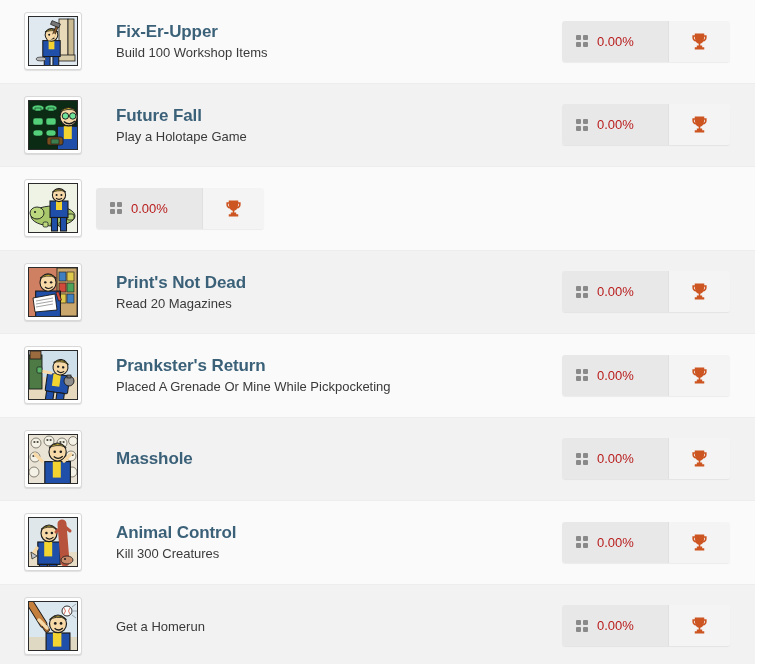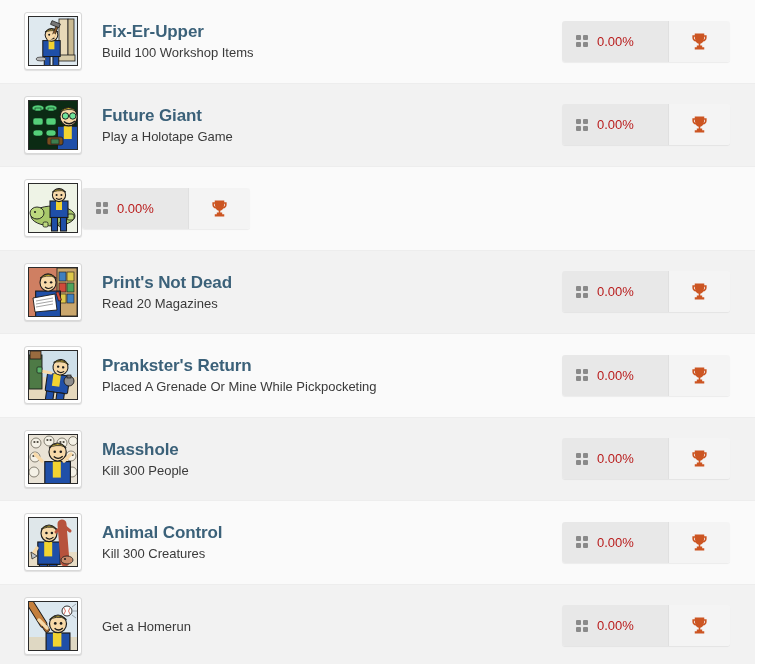--- a/index.html
+++ b/index.html
@@ -25,20 +25,21 @@
     background: #f2f2f2;
   }
   .row {
     position: relative;
     height: 83.5px;
     display: flex;
     align-items: center;
     padding: 0 0 0 24px;
     background: #fafafa;
     border-bottom: 1px solid #ededed;
+    gap: 14px;
   }
   .row.alt { background: #f2f2f2; }
 
   .thumb-wrap {
     flex: 0 0 auto;
     width: 58px;
     height: 58px;
     padding: 3px;
     background: #ffffff;
     border: 1px solid #d8d8d8;
@@ -205,21 +206,21 @@
               <path d="M5.6 3 Q11 -2 16.6 3 Q13 1 10 1.6 Q7.5 2 5.6 3 Z" fill="#f2d330" stroke="#1a1a1a" stroke-width="0.5"></path>
               <circle cx="9" cy="5.6" r="2" fill="#6fe39a" stroke="#1a1a1a" stroke-width="0.6"></circle>
               <circle cx="13.6" cy="5.6" r="2" fill="#6fe39a" stroke="#1a1a1a" stroke-width="0.6"></circle>
               <path d="M8 9 Q11.5 12 15 8.8" stroke="#1a1a1a" stroke-width="0.8" fill="none"></path>
             </g>
             <rect x="18" y="36" width="16" height="8" rx="2" fill="#7a4f1e" stroke="#1a1a1a" stroke-width="0.8"></rect>
             <rect x="22" y="38" width="8" height="5" fill="#3e7e4e" stroke="#1a1a1a" stroke-width="0.6"></rect>
           </svg>
         </div>
         <div class="texts">
-          <div class="title">Future Giant</div>
+          <div class="title">Future Fall</div>
           <div class="desc">Play a Holotape Game</div>
         </div>
         <div class="actions">
           <div class="progress-box">
             <span class="dots-icon">
               <i></i>
               <i></i>
               <i></i>
               <i></i>
             </span>
@@ -409,21 +410,20 @@
               <circle cx="9.2" cy="4.8" r="0.8" fill="#1a1a1a"></circle>
               <circle cx="13" cy="4.8" r="0.8" fill="#1a1a1a"></circle>
               <path d="M8.6 7.8 Q11.4 10.2 14.2 7.6" stroke="#1a1a1a" stroke-width="0.8" fill="none"></path>
             </g>
             <path d="M13 26 L6 19" stroke="#f7d9a8" stroke-width="3.4" stroke-linecap="round"></path>
             <path d="M35 26 L42 19" stroke="#f7d9a8" stroke-width="3.4" stroke-linecap="round"></path>
           </svg>
         </div>
         <div class="texts">
           <div class="title">Masshole</div>
-          <div class="desc">Kill 300 People</div>
         </div>
         <div class="actions">
           <div class="progress-box">
             <span class="dots-icon">
               <i></i>
               <i></i>
               <i></i>
               <i></i>
             </span>
             <span class="pct">0.00%</span>

